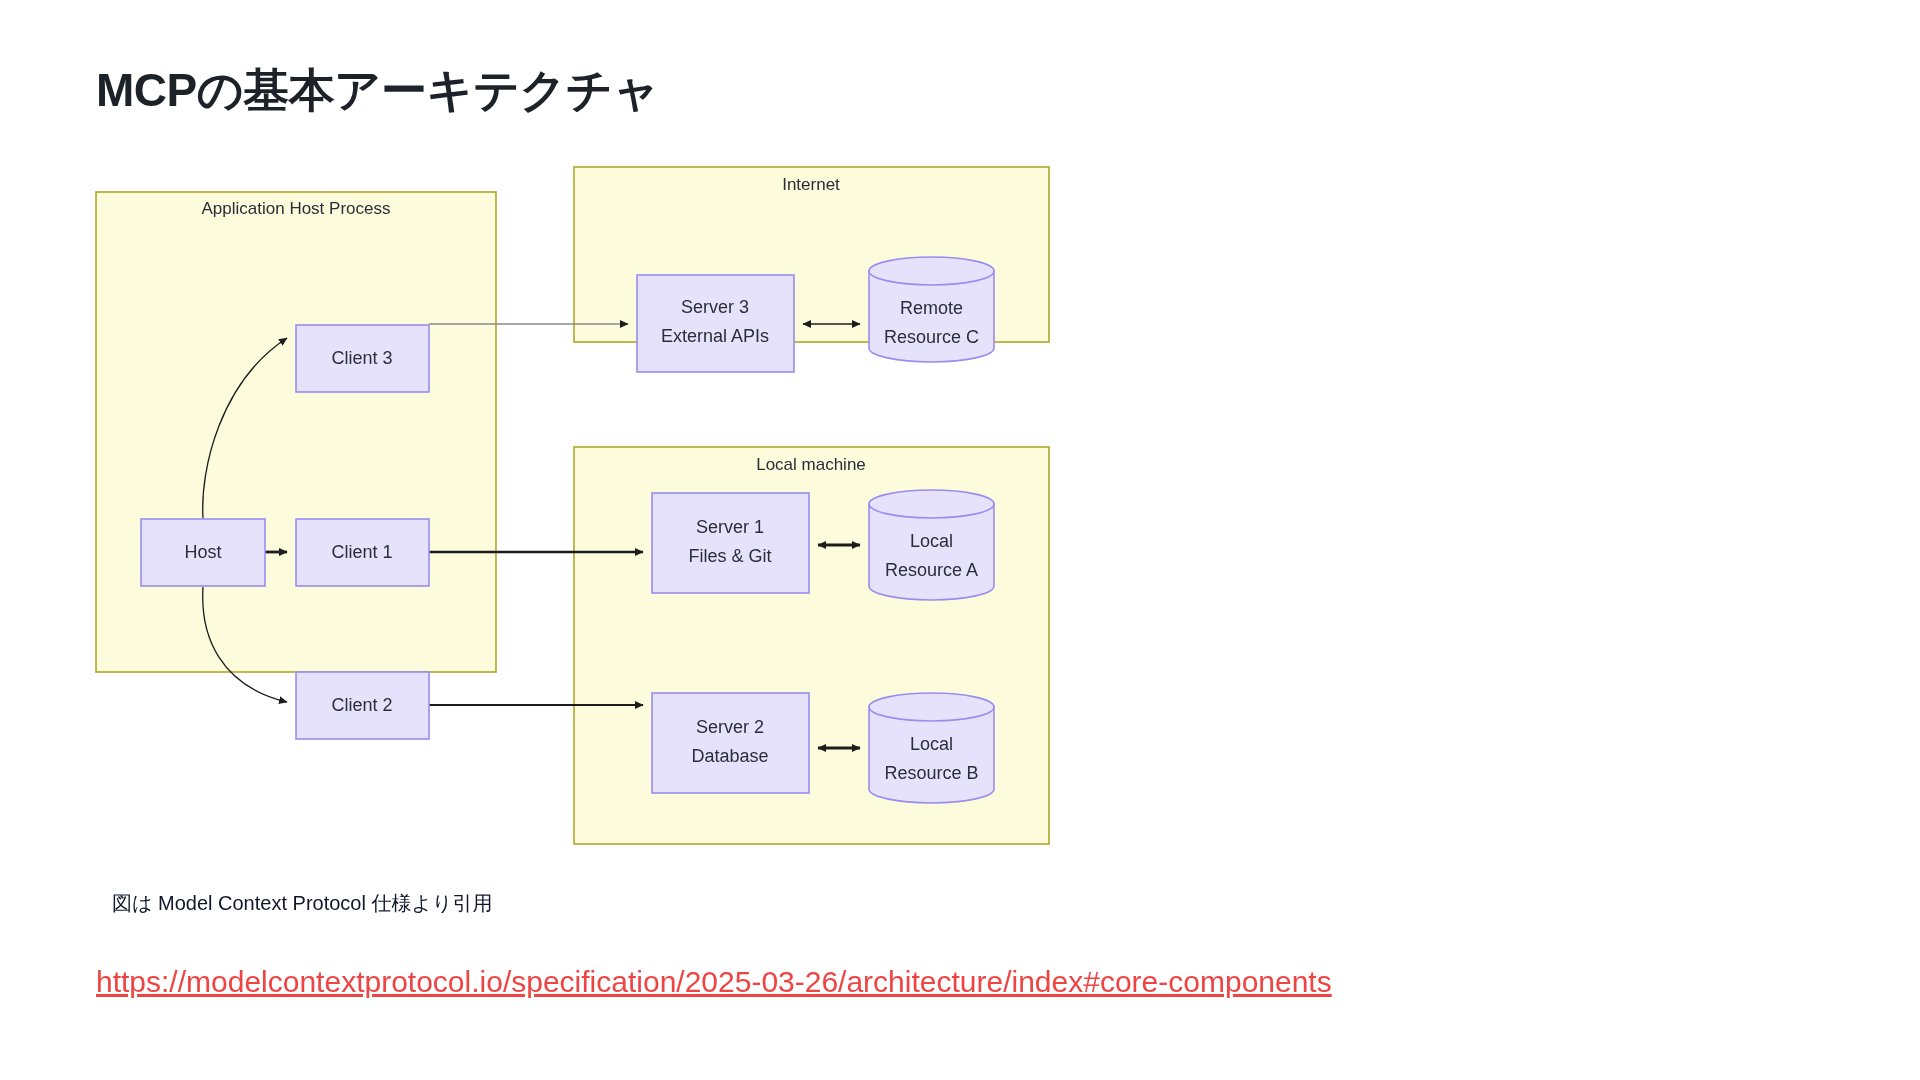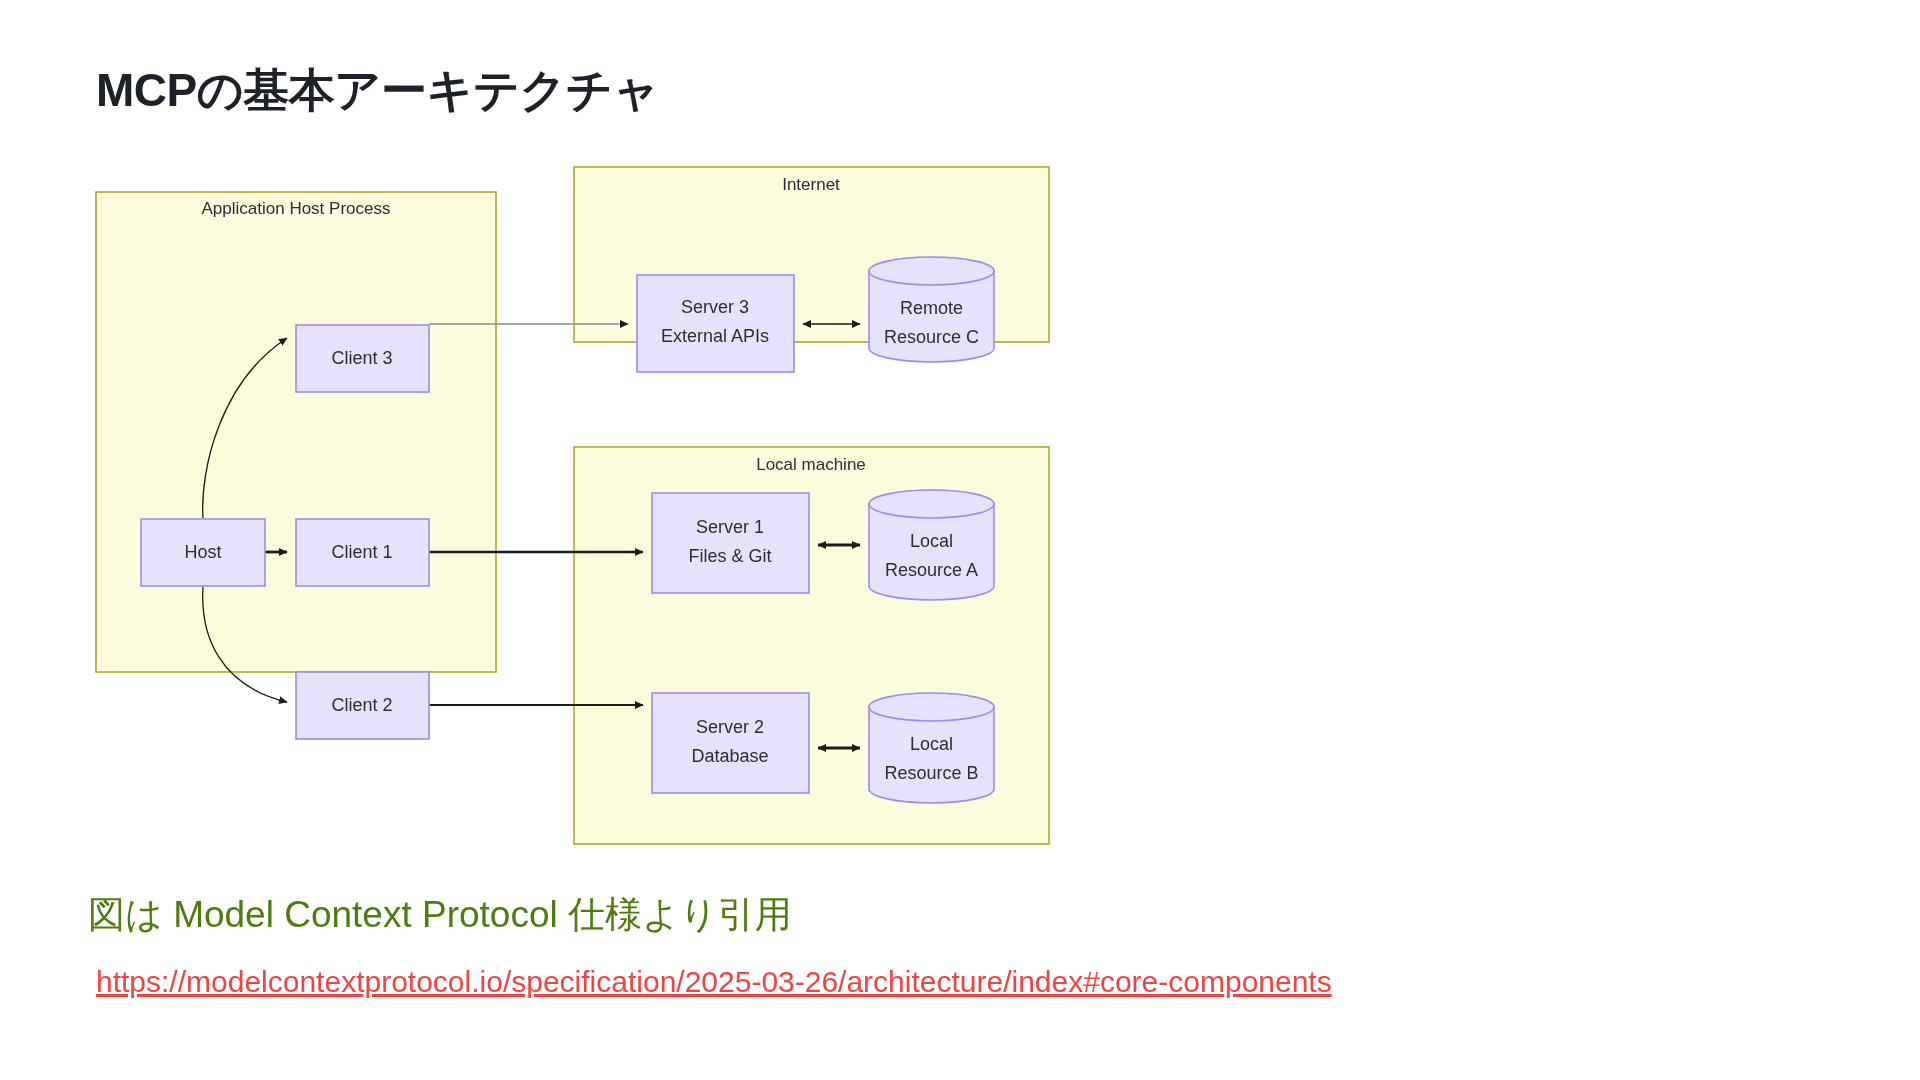--- a/index.html
+++ b/index.html
@@ -33,24 +33,24 @@
     left: 0px;
     top: 0px;
     width: 1100px;
     height: 880px;
   }
   #diagram svg { display: block; }
 
   
   #caption {
     position: absolute;
-    left: 64px;
+    left: 88px;
     top: 890px;
-    font-size: 37px;
-    color: #4d7c0f;
+    font-size: 20px;
+    color: #0f172a;
     line-height: 1.35;
     white-space: nowrap;
   }
   #source-link {
     position: absolute;
     left: 72px;
     top: 955px;
     width: 1680px;
     font-size: 30px;
     line-height: 1.8;

